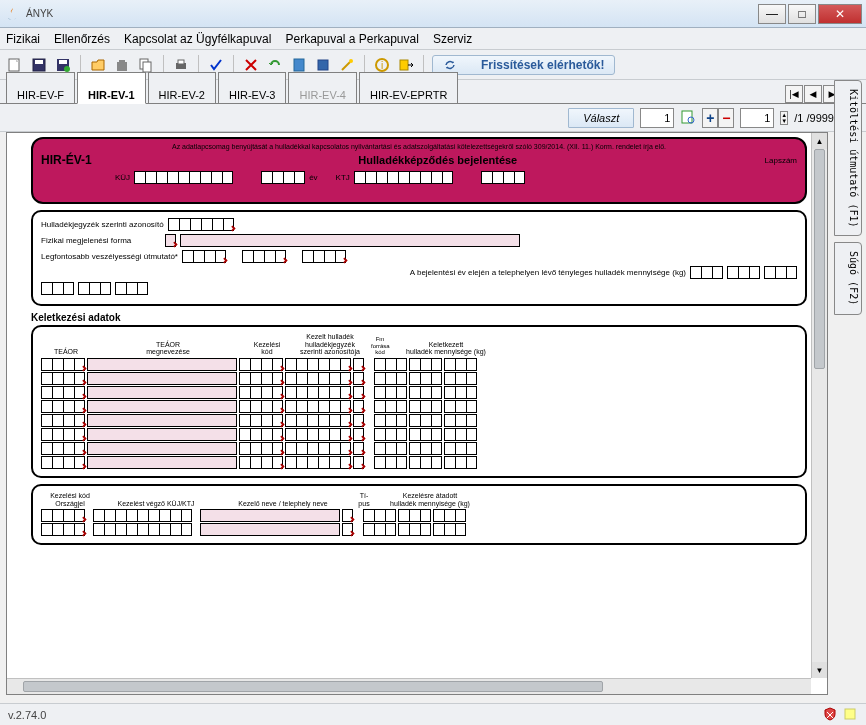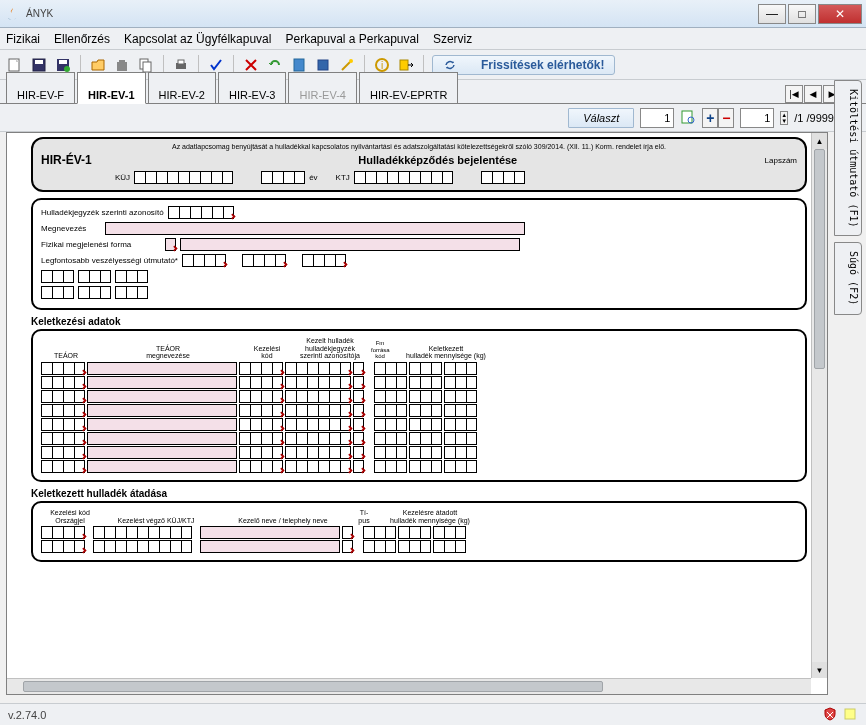--- a/index.html
+++ b/index.html
@@ -56,21 +56,21 @@
 
 .sidetabs { position: absolute; right: 4px; top: 80px; width: 28px; display: flex; flex-direction: column; gap: 6px; }
 .sidetab { writing-mode: vertical-rl; border: 1px solid #888; background: #eef0f3; padding: 8px 2px; border-radius: 0 4px 4px 0; font-size: 10px; font-family: monospace; cursor: pointer; text-align: center; }
 
 
 .statusbar { position: absolute; bottom: 0; left: 0; right: 0; height: 22px; background: #eef0f3; border-top: 1px solid #c8ccd0; display: flex; align-items: center; padding: 0 8px; font-size: 11px; color: #444; }
 .statusbar .icons { margin-left: auto; display: flex; gap: 4px; }
 
 
 .doc { padding: 4px 4px 0 24px; font-size: 9px; color: #000; }
-.doc .headerbox { border: 2px solid #000; border-radius: 12px; padding: 4px 8px 6px; background: #e5e5e5; margin-bottom: 6px; }
+.doc .headerbox { border: 2px solid #000; border-radius: 12px; padding: 4px 8px 18px; background: #be185d; margin-bottom: 6px; }
 .doc .headerbox .note { font-size: 7px; text-align: center; margin-bottom: 3px; }
 .doc .headerbox .titlerow { display: flex; align-items: center; }
 .doc .headerbox .hname { font-weight: bold; font-size: 12px; width: 70px; }
 .doc .headerbox .htitle { flex: 1; text-align: center; font-weight: bold; font-size: 11px; }
 .doc .headerbox .hlap { font-size: 8px; }
 .doc .headerbox .row2 { display: flex; align-items: center; gap: 4px; margin-top: 4px; }
 
 .doc .seclabel { font-weight: bold; font-size: 10px; margin: 4px 0 2px; }
 .doc .box { border: 2px solid #000; border-radius: 10px; padding: 6px 8px; margin-bottom: 6px; }
 .doc .frow { display: flex; align-items: center; gap: 4px; margin-bottom: 3px; font-size: 8px; }
@@ -318,24 +318,20 @@
           <span class="cells">
               <span class="c"></span>
               <span class="c"></span>
               <span class="c"></span>
               <span class="c"></span>
               <span class="c"></span>
               <span class="c mark"></span>
             </span>
         </div>
         <div class="frow">
-          <span class="lab" style="width:60px">Megnevezés</span>
-          <span class="longfield" style="width:420px"></span>
-        </div>
-        <div class="frow">
           <span class="lab" style="width:120px">Fizikai megjelenési forma</span>
           <span class="cells pink">
               <span class="c mark"></span>
             </span>
           <span class="longfield" style="width:340px"></span>
         </div>
         <div class="frow">
           <span class="lab">Legfontosabb veszélyességi útmutató*</span>
           <span class="cells">
               <span class="c"></span>
@@ -352,20 +348,21 @@
             </span>
           <span style="width:8px"></span>
           <span class="cells">
               <span class="c"></span>
               <span class="c"></span>
               <span class="c"></span>
               <span class="c mark"></span>
             </span>
         </div>
         <div class="frow">
+          <span class="lab" style="flex:1;text-align:right">A bejelentési év elején a telephelyen lévő tényleges hulladék mennyisége (kg)</span>
           <span class="cells">
               <span class="c"></span>
               <span class="c"></span>
               <span class="c"></span>
             </span>
           <span class="cells">
               <span class="c"></span>
               <span class="c"></span>
               <span class="c"></span>
             </span>
@@ -744,21 +741,20 @@
               </span>
               <span class="cells">
                 <span class="c"></span>
                 <span class="c"></span>
                 <span class="c"></span>
               </span>
             </div>
           </div>
       </div>
 
-      <div class="seclabel">Keletkezett hulladék átadása</div>
       <div class="box">
         <div class="tblhead">
           <div style="width:58px;white-space:pre">Kezelési kód
 Országjel</div>
           <div style="width:110px">Kezelést végző KÜJ/KTJ</div>
           <div style="width:140px">Kezelő neve / telephely neve</div>
           <div style="width:18px;white-space:pre">Tí-
 pus</div>
           <div style="width:110px;white-space:pre">Kezelésre átadott
 hulladék mennyisége (kg)</div>

